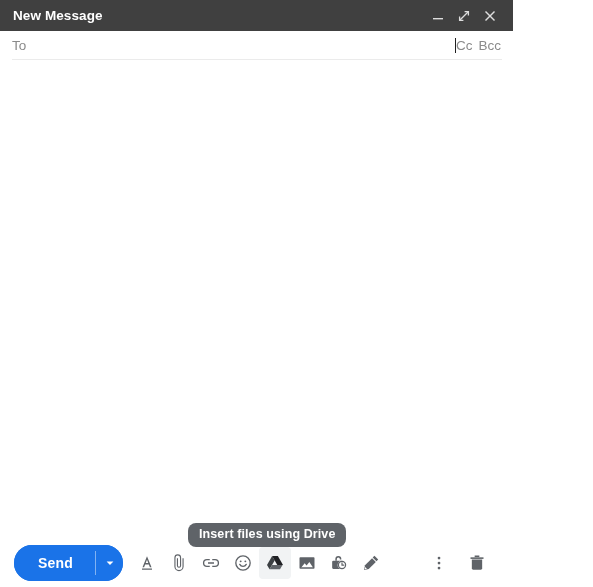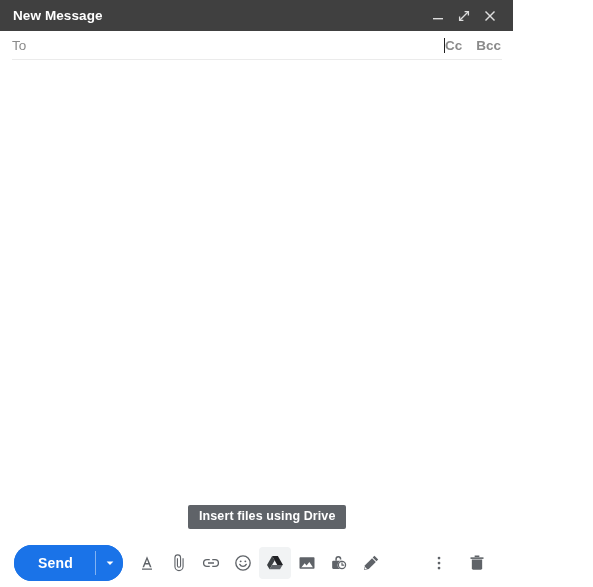--- a/index.html
+++ b/index.html
@@ -89,49 +89,48 @@
   #to-input-area {
     flex: 1;
     height: 100%;
     display: flex;
     align-items: center;
     cursor: text;
     justify-content: space-between;
   }
   #ccbcc {
     display: flex;
-    gap: 14px;
+    gap: 6px;
     margin-left: auto;
-    font-weight: bold;
   }
   #ccbcc span {
     color: #8a8a8a;
     font-size: 13.5px;
     cursor: pointer;
   }
 
   
   #body-area {
     flex: 1;
     background: #ffffff;
     cursor: text;
     position: relative;
   }
 
   
   #drive-tooltip {
     position: absolute;
     left: 188px;
-    top: 505px;
+    top: 523px;
     background: #5f6368;
     color: #ffffff;
     font-size: 12.5px;
     font-weight: bold;
     padding: 5px 11px 6px 11px;
-    border-radius: 2px;
+    border-radius: 8px;
     white-space: nowrap;
     line-height: 1;
     letter-spacing: 0.1px;
   }
 
   
   #toolbar {
     height: 49px;
     min-height: 49px;
     display: flex;

